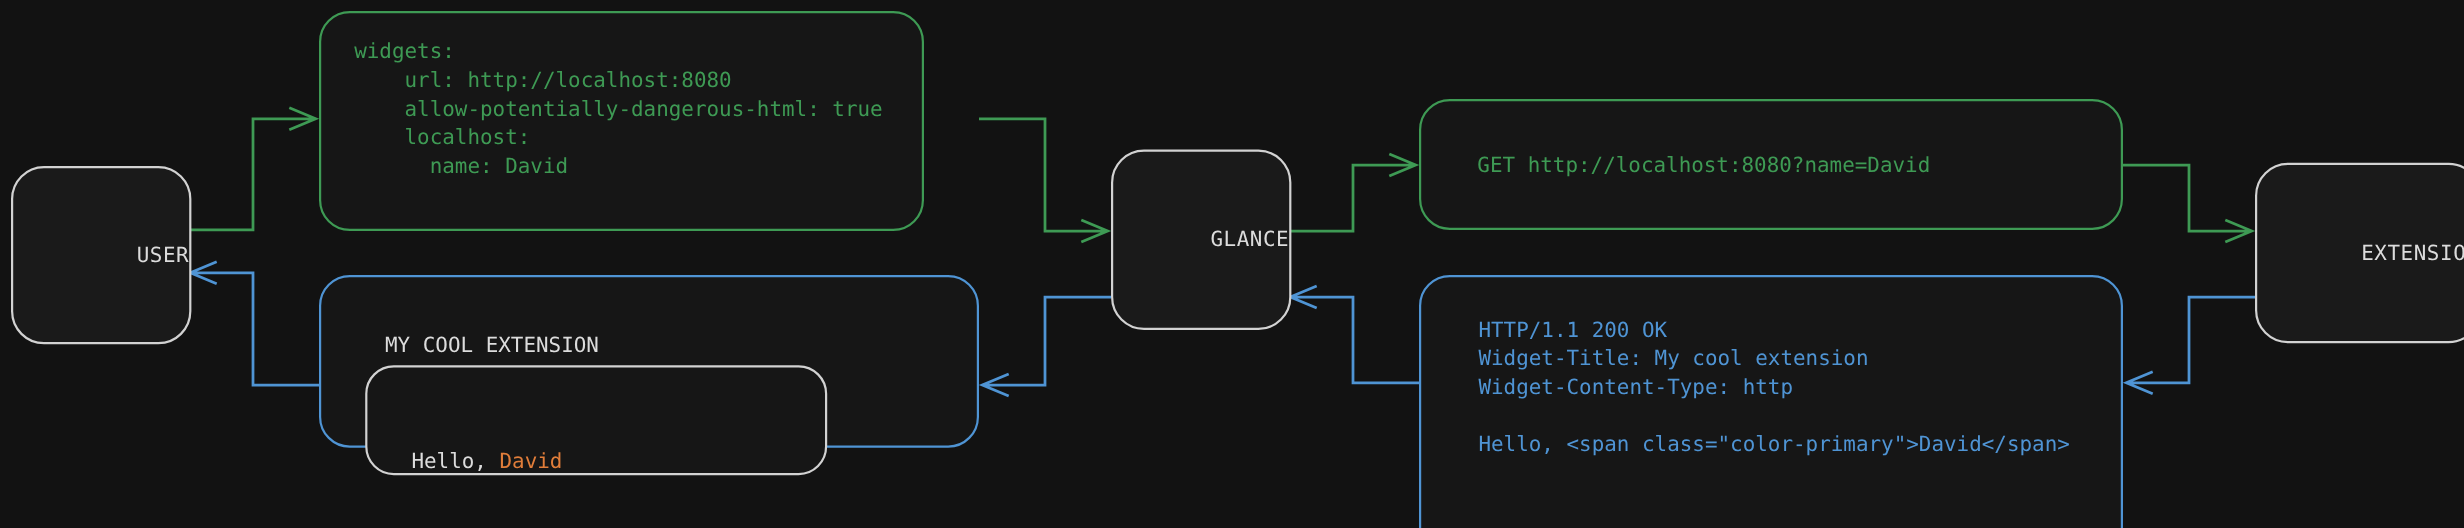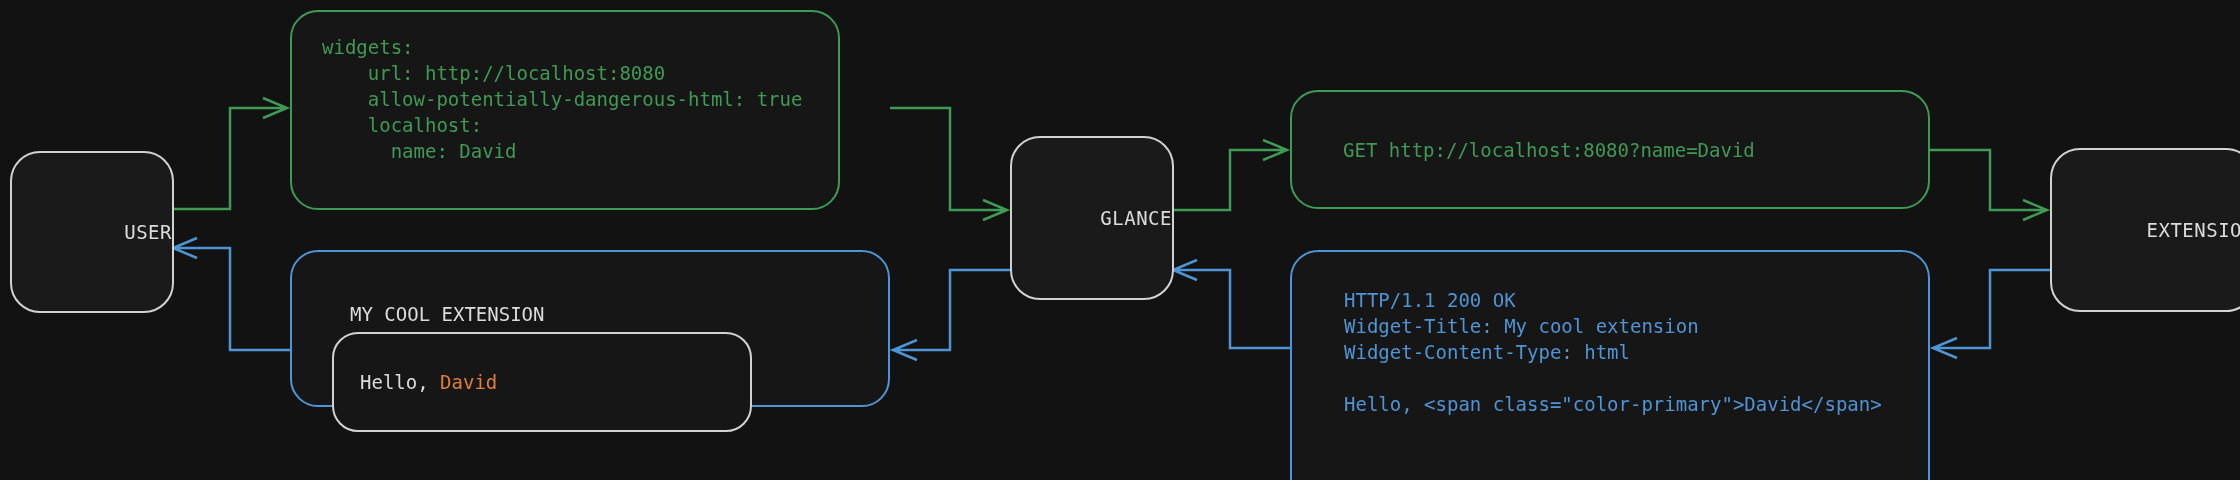--- a/index.html
+++ b/index.html
@@ -54,22 +54,22 @@
   .widget-title{
     position:absolute;left:58px;top:49px;
     color:var(--text_light);
     font-size:19px;height:26px;line-height:26px;white-space:pre;
   }
   .widget-inner{
     position:absolute;left:40px;top:80px;width:420px;height:100px;
     border:2.5px solid var(--node_border);
     border-radius:26px;
     background:#161616;
-    display:flex;align-items:center;
-    padding-left:26px;box-sizing:border-box;
+    display:flex;align-items:flex-end;
+    padding-left:40px;box-sizing:border-box;
   }
   .greeting{font-size:19px;white-space:pre;color:var(--text_light);}
   .greeting .orange{color:var(--orange);}
 </style>
 </head>
 <body>
 
 <div class="canvas">
 
   <svg class="wires" width="2240" height="480" viewBox="0 0 2240 480">
@@ -103,21 +103,21 @@
     <div class="code-line">      name: David</div>
   </div>
 
   <div class="cbox green-box" id="request-box">
     <div class="code-line">GET http://localhost:8080?name=David</div>
   </div>
 
   <div class="cbox blue-box" id="response-box">
     <div class="code-line">HTTP/1.1 200 OK</div>
     <div class="code-line">Widget-Title: My cool extension</div>
-    <div class="code-line">Widget-Content-Type: html</div>
+    <div class="code-line">Widget-Content-Type: http</div>
     <div class="code-line"></div>
     <div class="code-line">Hello, &lt;span class="color-primary"&gt;David&lt;/span&gt;</div>
   </div>
 
   <div class="cbox blue-box" id="widget-box">
     <div class="widget-title">MY COOL EXTENSION</div>
     <div class="widget-inner">
       <span class="greeting"><span>Hello, </span><span class="orange">David</span></span>
     </div>
   </div>

